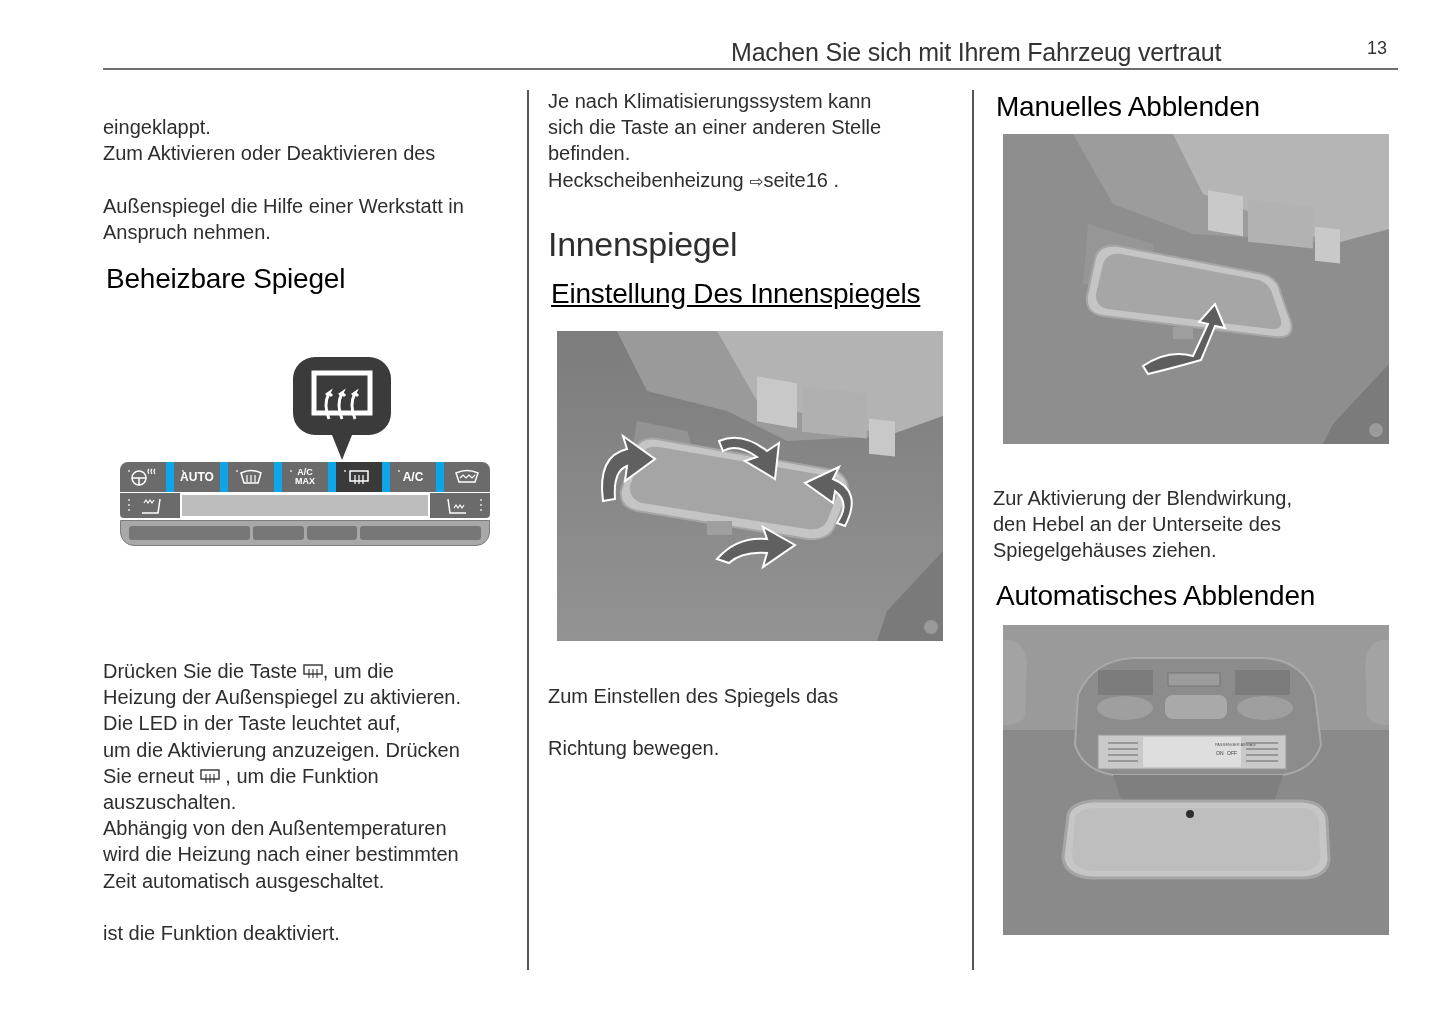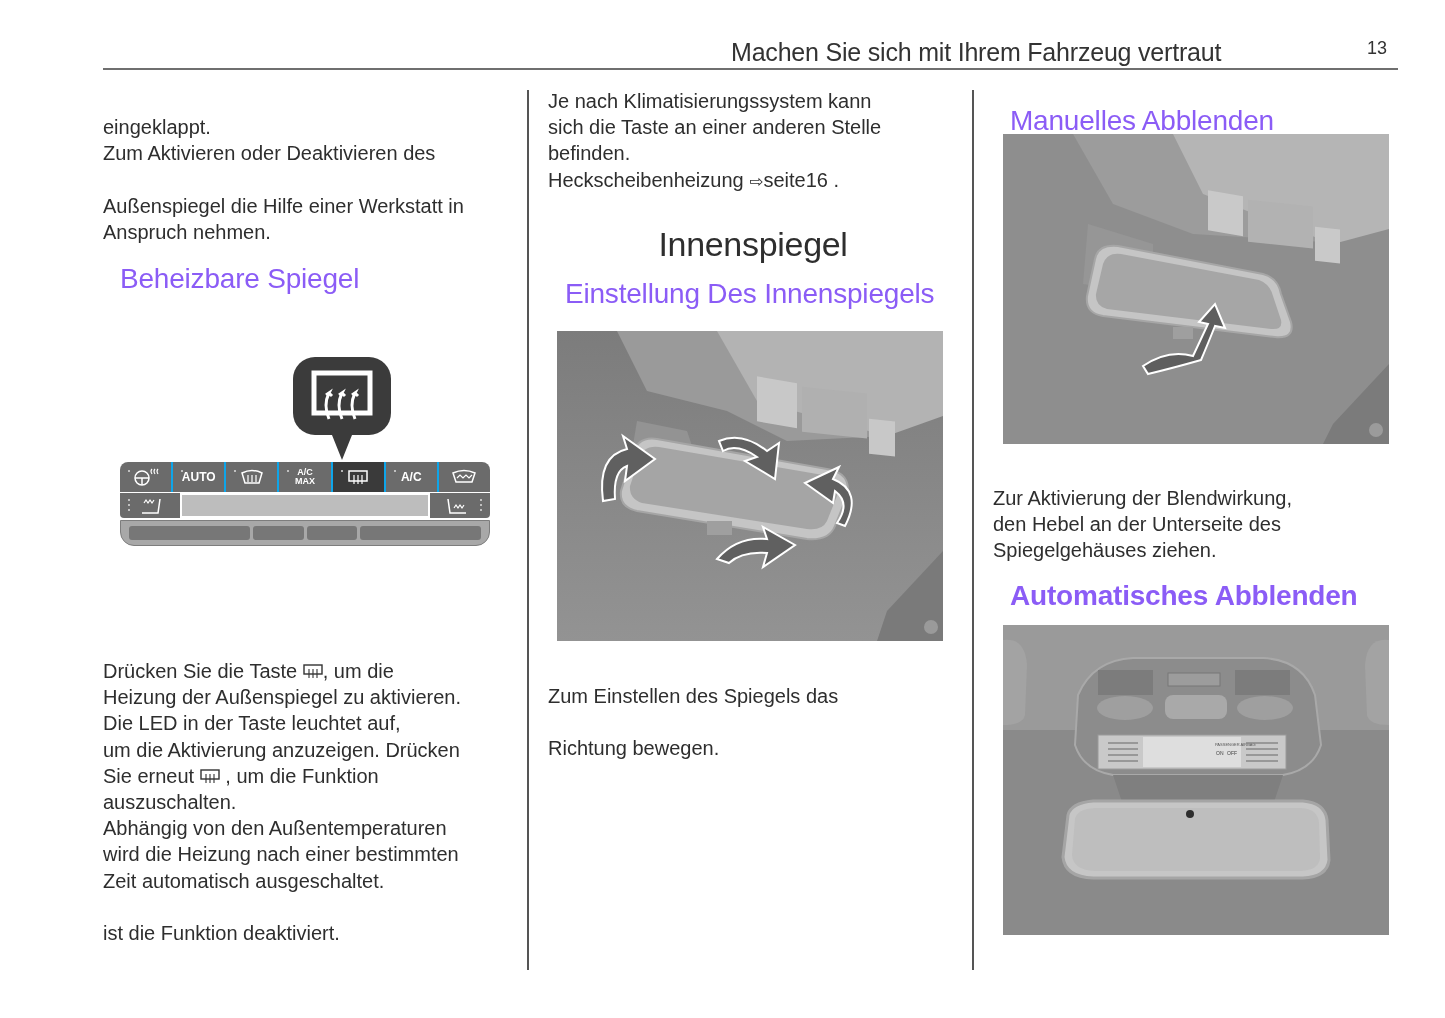--- a/index.html
+++ b/index.html
@@ -4,29 +4,29 @@
 <style>
   html, body { margin: 0; padding: 0; background: #ffffff; }
   body { width: 1445px; height: 1018px; position: relative; overflow: hidden;
          font-family: "Liberation Sans", "DejaVu Sans", sans-serif; color: #2b2b2b; }
   .header-title { position: absolute; left: 731px; top: 38px; font-size: 25px; color: #333; letter-spacing: -0.2px; }
   .header-page { position: absolute; left: 1367px; top: 38px; font-size: 18px; color: #333; }
   .header-rule { position: absolute; left: 103px; top: 68px; width: 1295px; height: 2px; background: #6f6f6f; }
   .col-divider { position: absolute; top: 90px; width: 2px; height: 880px; background: #555; }
   .col { position: absolute; }
   p.body { margin: 0; font-size: 20px; line-height: 26.2px; color: #2e2e2e; }
-  h2.sec { margin: 17px; font-size: 28px; font-weight: normal; color: #8b5cf6; letter-spacing: -0.2px; }
+  h2.sec { margin: 3px; font-size: 28px; font-weight: normal; color: #000000; letter-spacing: -0.2px; }
   h1.chap { margin: 0; font-size: 34px; font-weight: normal; color: #2e2e2e; letter-spacing: -0.3px; }
   .inline-icon { display: inline-block; width: 20px; height: 15px; vertical-align: -1px; }
   .fig { position: absolute; overflow: hidden; }
 
   
   .panel { position: absolute; left: 120px; top: 462px; width: 370px; height: 86px; }
   .panel-top { position: absolute; left: 0; top: 0; width: 370px; height: 30px; display: flex; }
-  .btn { flex: 1; height: 30px; background: #6b6b6b; border-right: 2px solid #0ea5e9; color: #fff;
+  .btn { flex: 1; height: 30px; background: #6b6b6b; border-right: 8px solid #0ea5e9; color: #fff;
          font-weight: bold; font-size: 12px; display: flex; align-items: center; justify-content: center; position: relative; }
   .btn:last-child { border-right: none; border-radius: 0 8px 0 0; }
   .btn:first-child { border-radius: 8px 0 0 0; }
   .btn.active { background: #3a3a3a; }
   .btn .dot { position: absolute; left: 8px; top: 8px; width: 2px; height: 2px; background: #ddd; border-radius: 50%; }
   .btn .mx { font-size: 9px; line-height: 9px; text-align: center; }
   .panel-mid { position: absolute; left: 0; top: 31px; width: 370px; height: 25px; }
   .seat { position: absolute; top: 0; width: 60px; height: 25px; background: #6b6b6b; }
   .display { position: absolute; left: 62px; top: 2px; width: 246px; height: 21px; background: #bdbdbd; }
   .panel-bottom { position: absolute; left: 0; top: 58px; width: 370px; height: 26px; background: #a8a8a8;
@@ -162,22 +162,22 @@
   </p>
 </div>
 
 <div class="col" style="left:548px; top:88px; width:410px;">
   <p class="body">
     <span>Je nach Klimatisierungssystem kann</span><br>
     <span>sich die Taste an einer anderen Stelle</span><br>
     <span>befinden.</span><br>
     <span>Heckscheibenheizung </span><span style="font-size:17px;">⇨</span><span>seite16</span><span> .</span>
   </p>
-  <h1 class="chap" style="margin-top:30px;text-align:center;">Innenspiegel</h1>
-  <h2 class="sec" style="margin-top:14px;">Einstellung Des Innenspiegels</h2>
+  <h1 class="chap" style="margin-top:30px;">Innenspiegel</h1>
+  <h2 class="sec" style="margin-top:14px;text-decoration:underline;">Einstellung Des Innenspiegels</h2>
 </div>
 
 <div class="fig" style="left:557px; top:331px; width:386px; height:310px; background:#8d8d8d;">
   <svg width="386" height="310" viewBox="0 0 386 310">
     <defs>
       <linearGradient id="g1" x1="0" y1="0" x2="0" y2="1">
           <stop offset="0" stop-color="#7c7c7c"></stop>
           <stop offset="1" stop-color="#939393"></stop>
         </linearGradient>
     </defs>
@@ -231,21 +231,21 @@
     <circle cx="373" cy="296" r="7" fill="#9b9b9b"></circle>
   </svg>
 </div>
 
 <div class="col" style="left:993px; top:485px; width:410px;">
   <p class="body">
     <span>Zur Aktivierung der Blendwirkung,</span><br>
     <span>den Hebel an der Unterseite des</span><br>
     <span>Spiegelgehäuses ziehen.</span>
   </p>
-  <h2 class="sec" style="margin-top:16px;font-weight:bold;">Automatisches Abblenden</h2>
+  <h2 class="sec" style="margin-top:16px;">Automatisches Abblenden</h2>
 </div>
 
 <div class="fig" style="left:1003px; top:625px; width:386px; height:310px;">
   <svg width="386" height="310" viewBox="0 0 386 310">
     <rect width="386" height="310" fill="#8a8a8a"></rect>
     <rect width="386" height="105" fill="#9a9a9a"></rect>
     <path d="M0 15 Q22 12 24 40 L22 90 Q20 100 0 100 Z" fill="#a3a3a3"></path>
     <path d="M386 15 Q364 12 362 40 L364 90 Q366 100 386 100 Z" fill="#a3a3a3"></path>
     <path d="M75 70 Q90 35 130 33 L260 33 Q300 35 312 70 L318 120 Q310 145 280 150 L110 150 Q80 145 72 120 Z" fill="#8c8c8c" stroke="#a9a9a9" stroke-width="2"></path>
     <rect x="95" y="45" width="55" height="25" fill="#7c7c7c"></rect>

